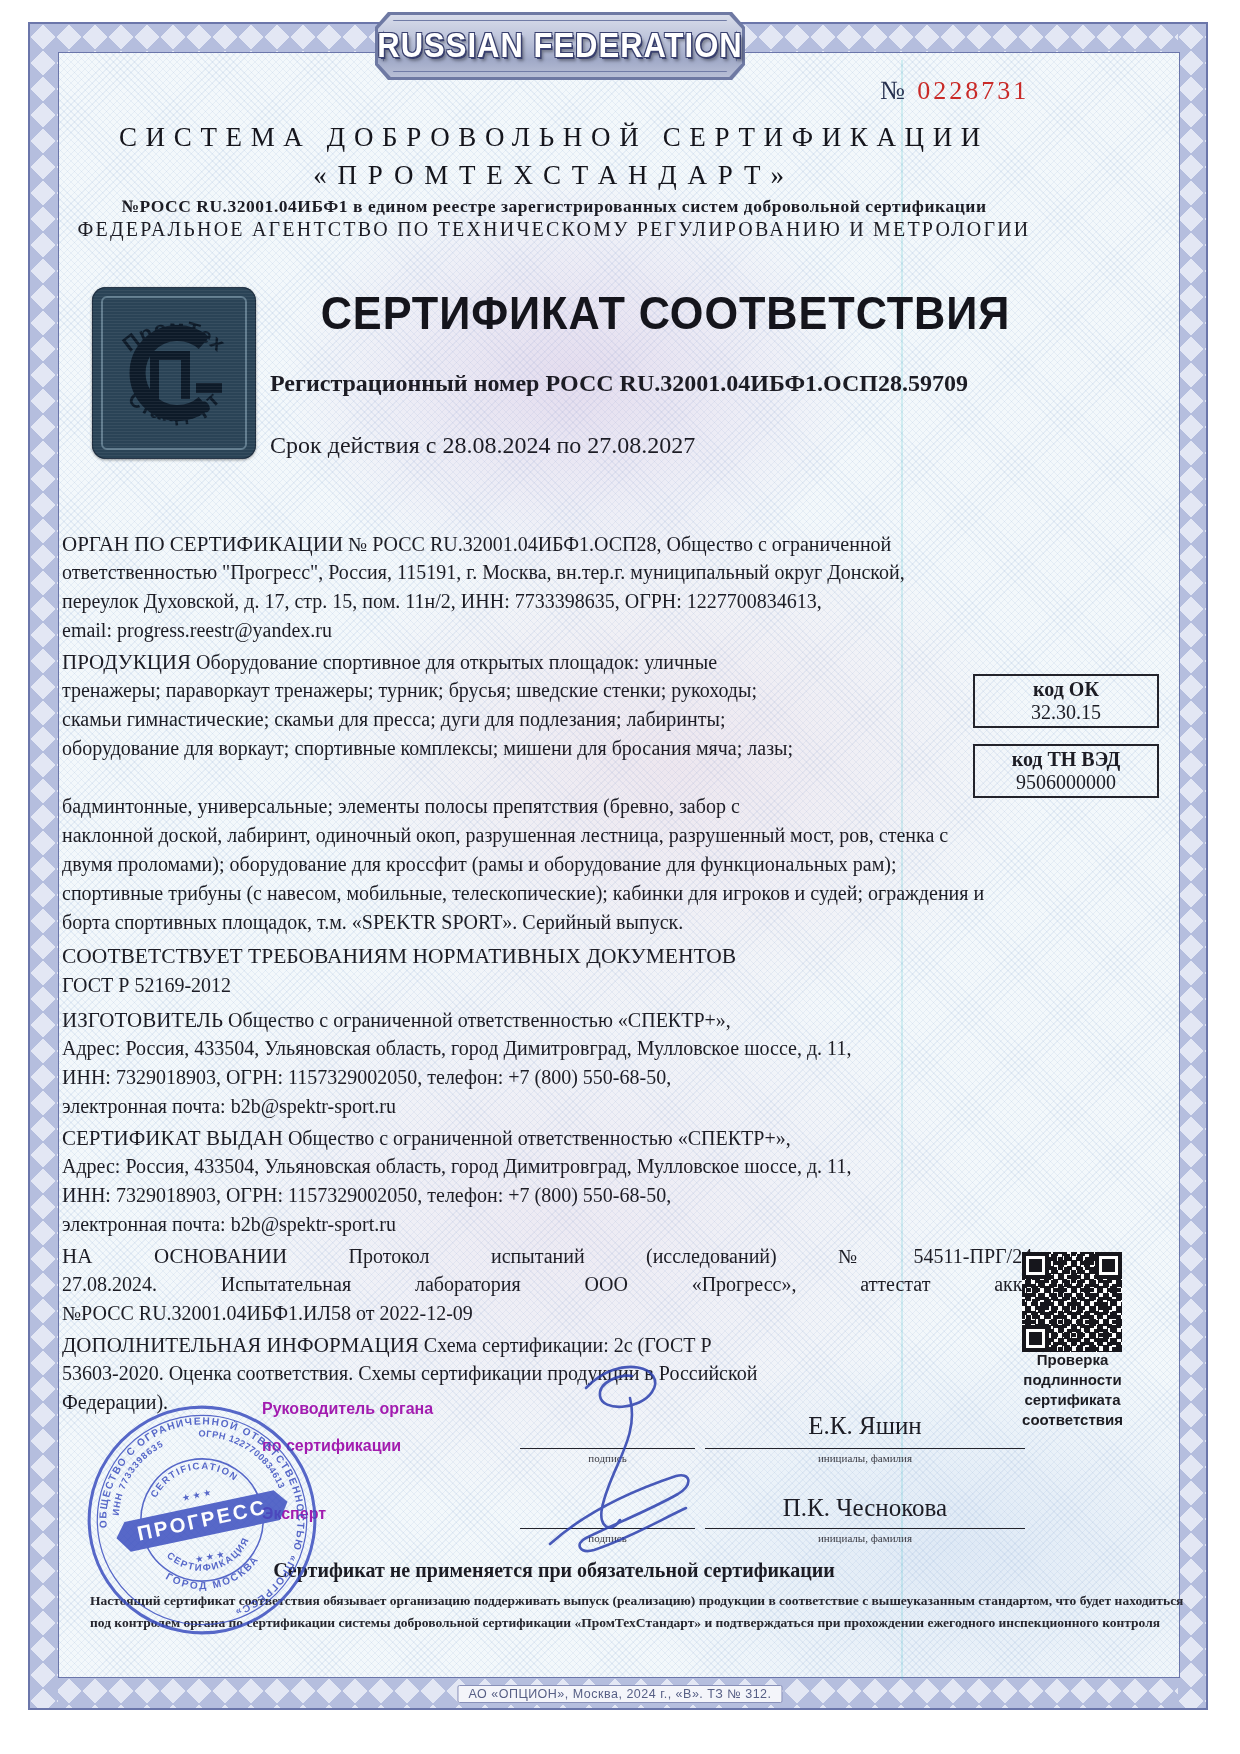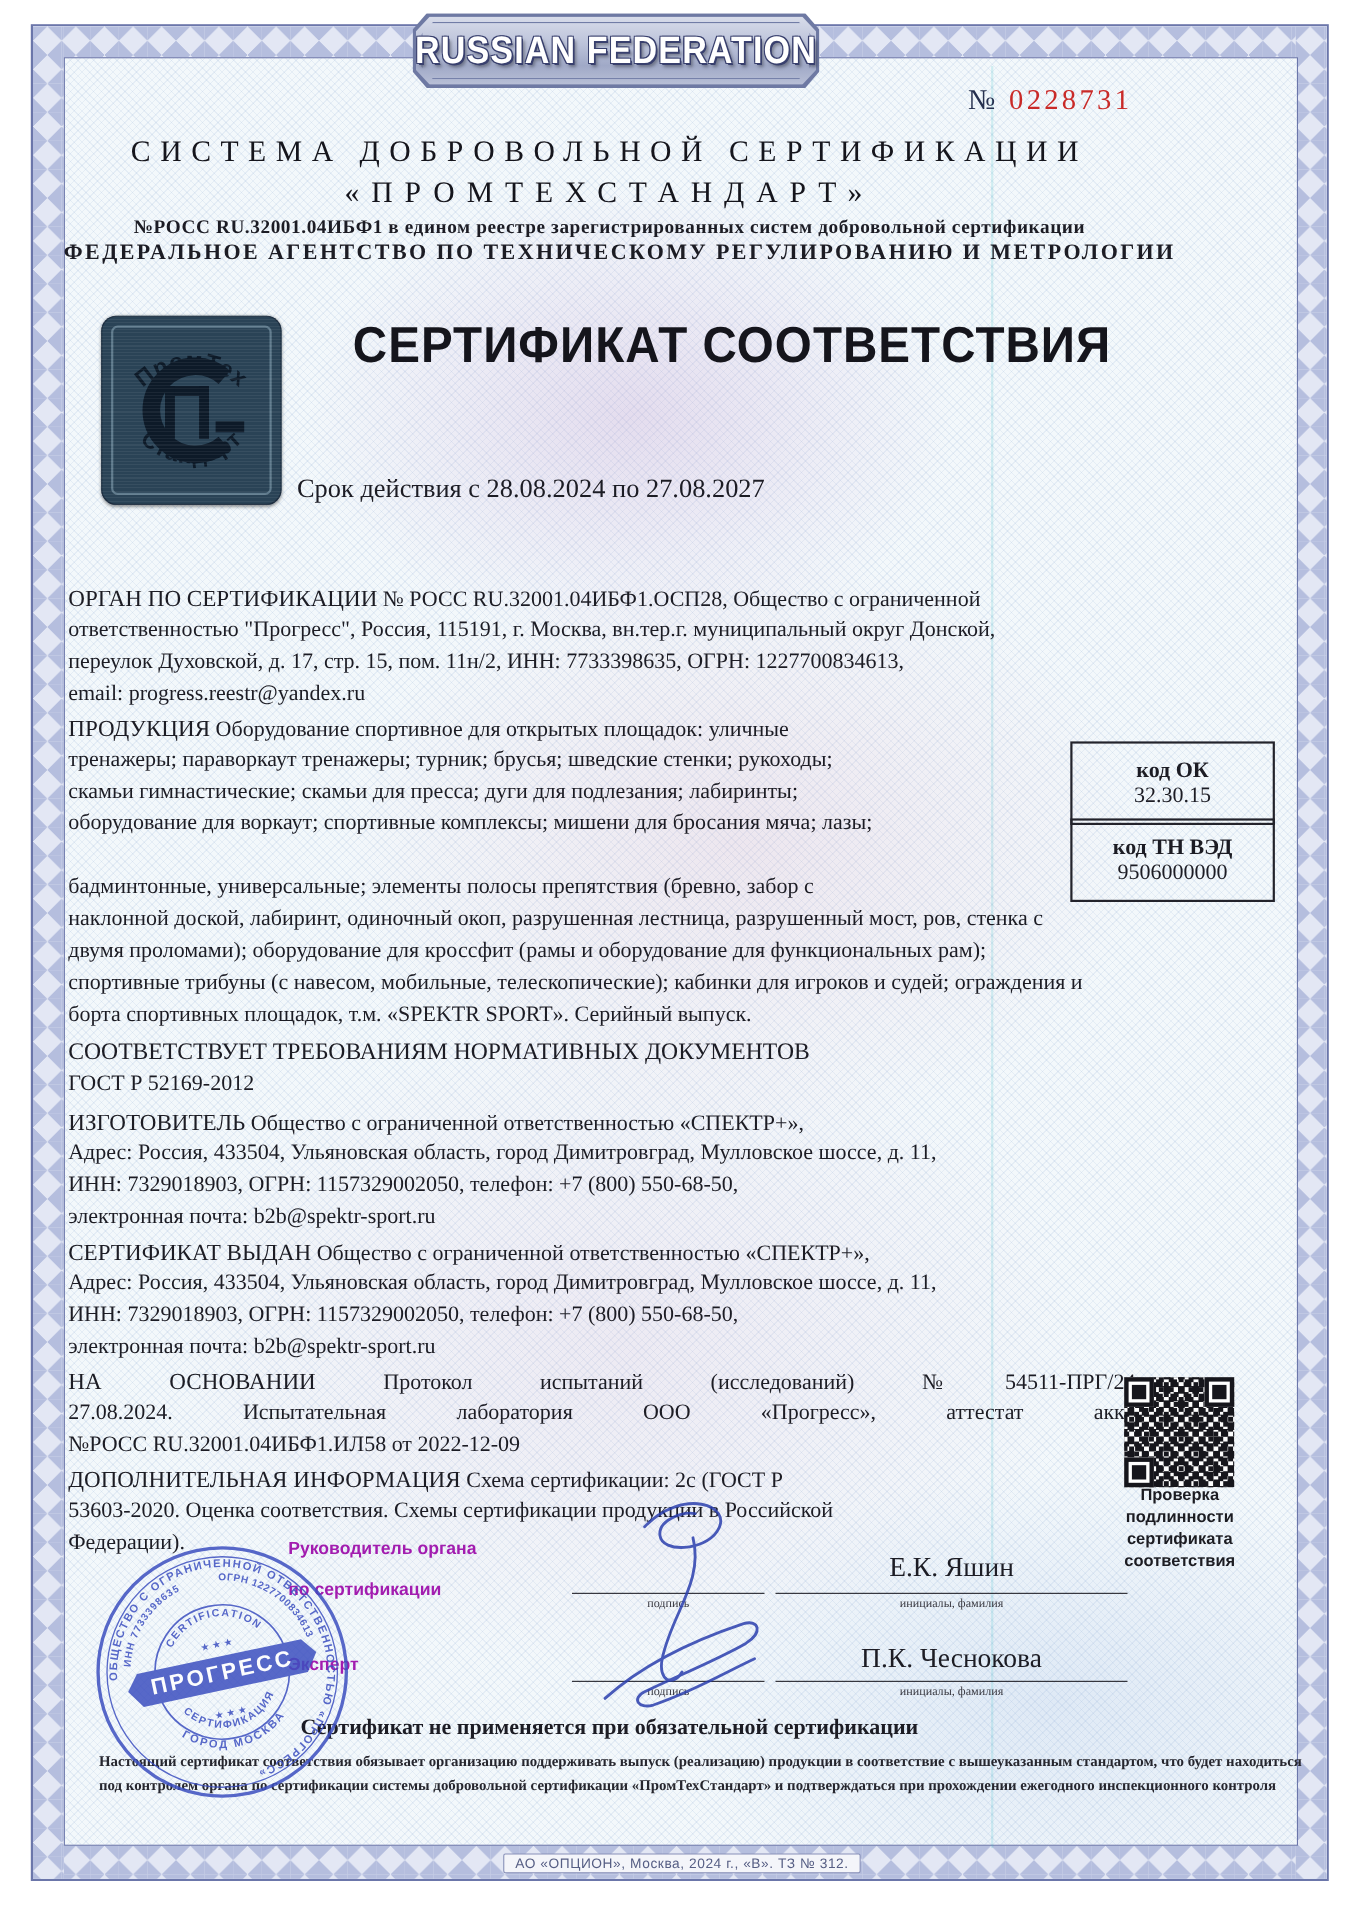--- a/index.html
+++ b/index.html
@@ -53,21 +53,21 @@
   .center{left:58px;width:992px;text-align:center}
   .lb{font-weight:normal;font-size:21px}
 
   .certno{top:76px;left:880px;width:240px;font-size:26px;letter-spacing:3px}
   .certno .sym{color:#26304f}
   .certno .num{color:#c92a28}
 
   .sys1{top:122px;font-size:27px;letter-spacing:.32em;color:#15151c}
   .sys2{top:160px;font-size:27px;letter-spacing:.40em;color:#15151c}
   .reg-line{top:196px;font-size:17.5px;font-weight:bold;letter-spacing:.03em}
-  .agency{top:218px;font-size:20px;font-weight:bold;letter-spacing:.11em}
+  .agency{top:218px;font-size:20px;font-weight:normal;letter-spacing:.11em}
 
   .doc-title{top:286px;left:300px;width:690px;text-align:center;
              font-family:"Liberation Sans","DejaVu Sans",sans-serif;font-weight:bold;
              font-size:46px;color:#15151c;transform:scaleX(.94);letter-spacing:1px}
   .reg-number{top:370px;left:270px;font-size:24px;font-weight:bold}
   .validity{top:432px;left:270px;font-size:24px;font-weight:normal}
 
   
   .holo{position:absolute;left:92px;top:287px;width:164px;height:172px;border-radius:14px;
         background:
@@ -75,21 +75,21 @@
           radial-gradient(50px 60px at 50% 60%,rgba(120,220,170,.28),transparent 70%),
           linear-gradient(135deg,#2c4c5c 0%,#24344f 38%,#33586а 0%,#2e5263 62%,#253450 100%);
         background-color:#2a4356;box-shadow:0 0 0 1px #1d2c3e inset,0 1px 3px rgba(0,0,0,.4)}
   .holo::after{content:"";position:absolute;inset:0;border-radius:14px;
         background:repeating-linear-gradient(0deg,rgba(255,255,255,.06) 0 1px,transparent 1px 3px)}
   .holo-inner{position:absolute;inset:9px;border:2px solid rgba(150,180,195,.5);border-radius:6px}
   .holo svg{position:absolute;inset:0;width:100%;height:100%}
 
   
   .codebox{position:absolute;left:973px;width:186px;border:2px solid #23232b;
-           box-sizing:border-box;text-align:center;padding:13px 2px}
+           box-sizing:border-box;text-align:center;padding:2px 2px}
   .codebox .cl{font-weight:bold;font-size:20px}
   .codebox .cv{font-size:20px}
 
   
   .line{position:absolute;left:62px;font-size:20px;white-space:nowrap}
   .jline{position:absolute;left:62px;width:1054px;font-size:20px;
          text-align:justify;text-align-last:justify;white-space:normal}
 
   
   .qr{position:absolute;left:1022px;top:1252px;width:100px;height:100px;background:#fdfdfd;
@@ -147,20 +147,21 @@
     <span class="sym">№</span>
     <span class="num">0228731</span>
   </div>
 
   <div class="t center sys1">СИСТЕМА ДОБРОВОЛЬНОЙ СЕРТИФИКАЦИИ</div>
   <div class="t center sys2">«ПРОМТЕХСТАНДАРТ»</div>
   <div class="t center reg-line">№РОСС RU.32001.04ИБФ1 в едином реестре зарегистрированных систем добровольной сертификации</div>
   <div class="t center agency">ФЕДЕРАЛЬНОЕ АГЕНТСТВО ПО ТЕХНИЧЕСКОМУ РЕГУЛИРОВАНИЮ И МЕТРОЛОГИИ</div>
 
   <div class="t doc-title">СЕРТИФИКАТ СООТВЕТСТВИЯ</div>
+  <div class="t reg-number">Регистрационный номер РОСС RU.32001.04ИБФ1.ОСП28.59709</div>
   <div class="t validity">Срок действия с 28.08.2024 по 27.08.2027</div>
 
   <div class="holo">
     <div class="holo-inner"></div>
     <svg viewBox="0 0 164 172">
       <defs>
         <path id="hTop" d="M 22,94 A 62,62 0 0 1 142,94"></path>
         <path id="hBot" d="M 20,86 A 64,64 0 0 0 144,86"></path>
       </defs>
       <g fill="#0d1a28">

